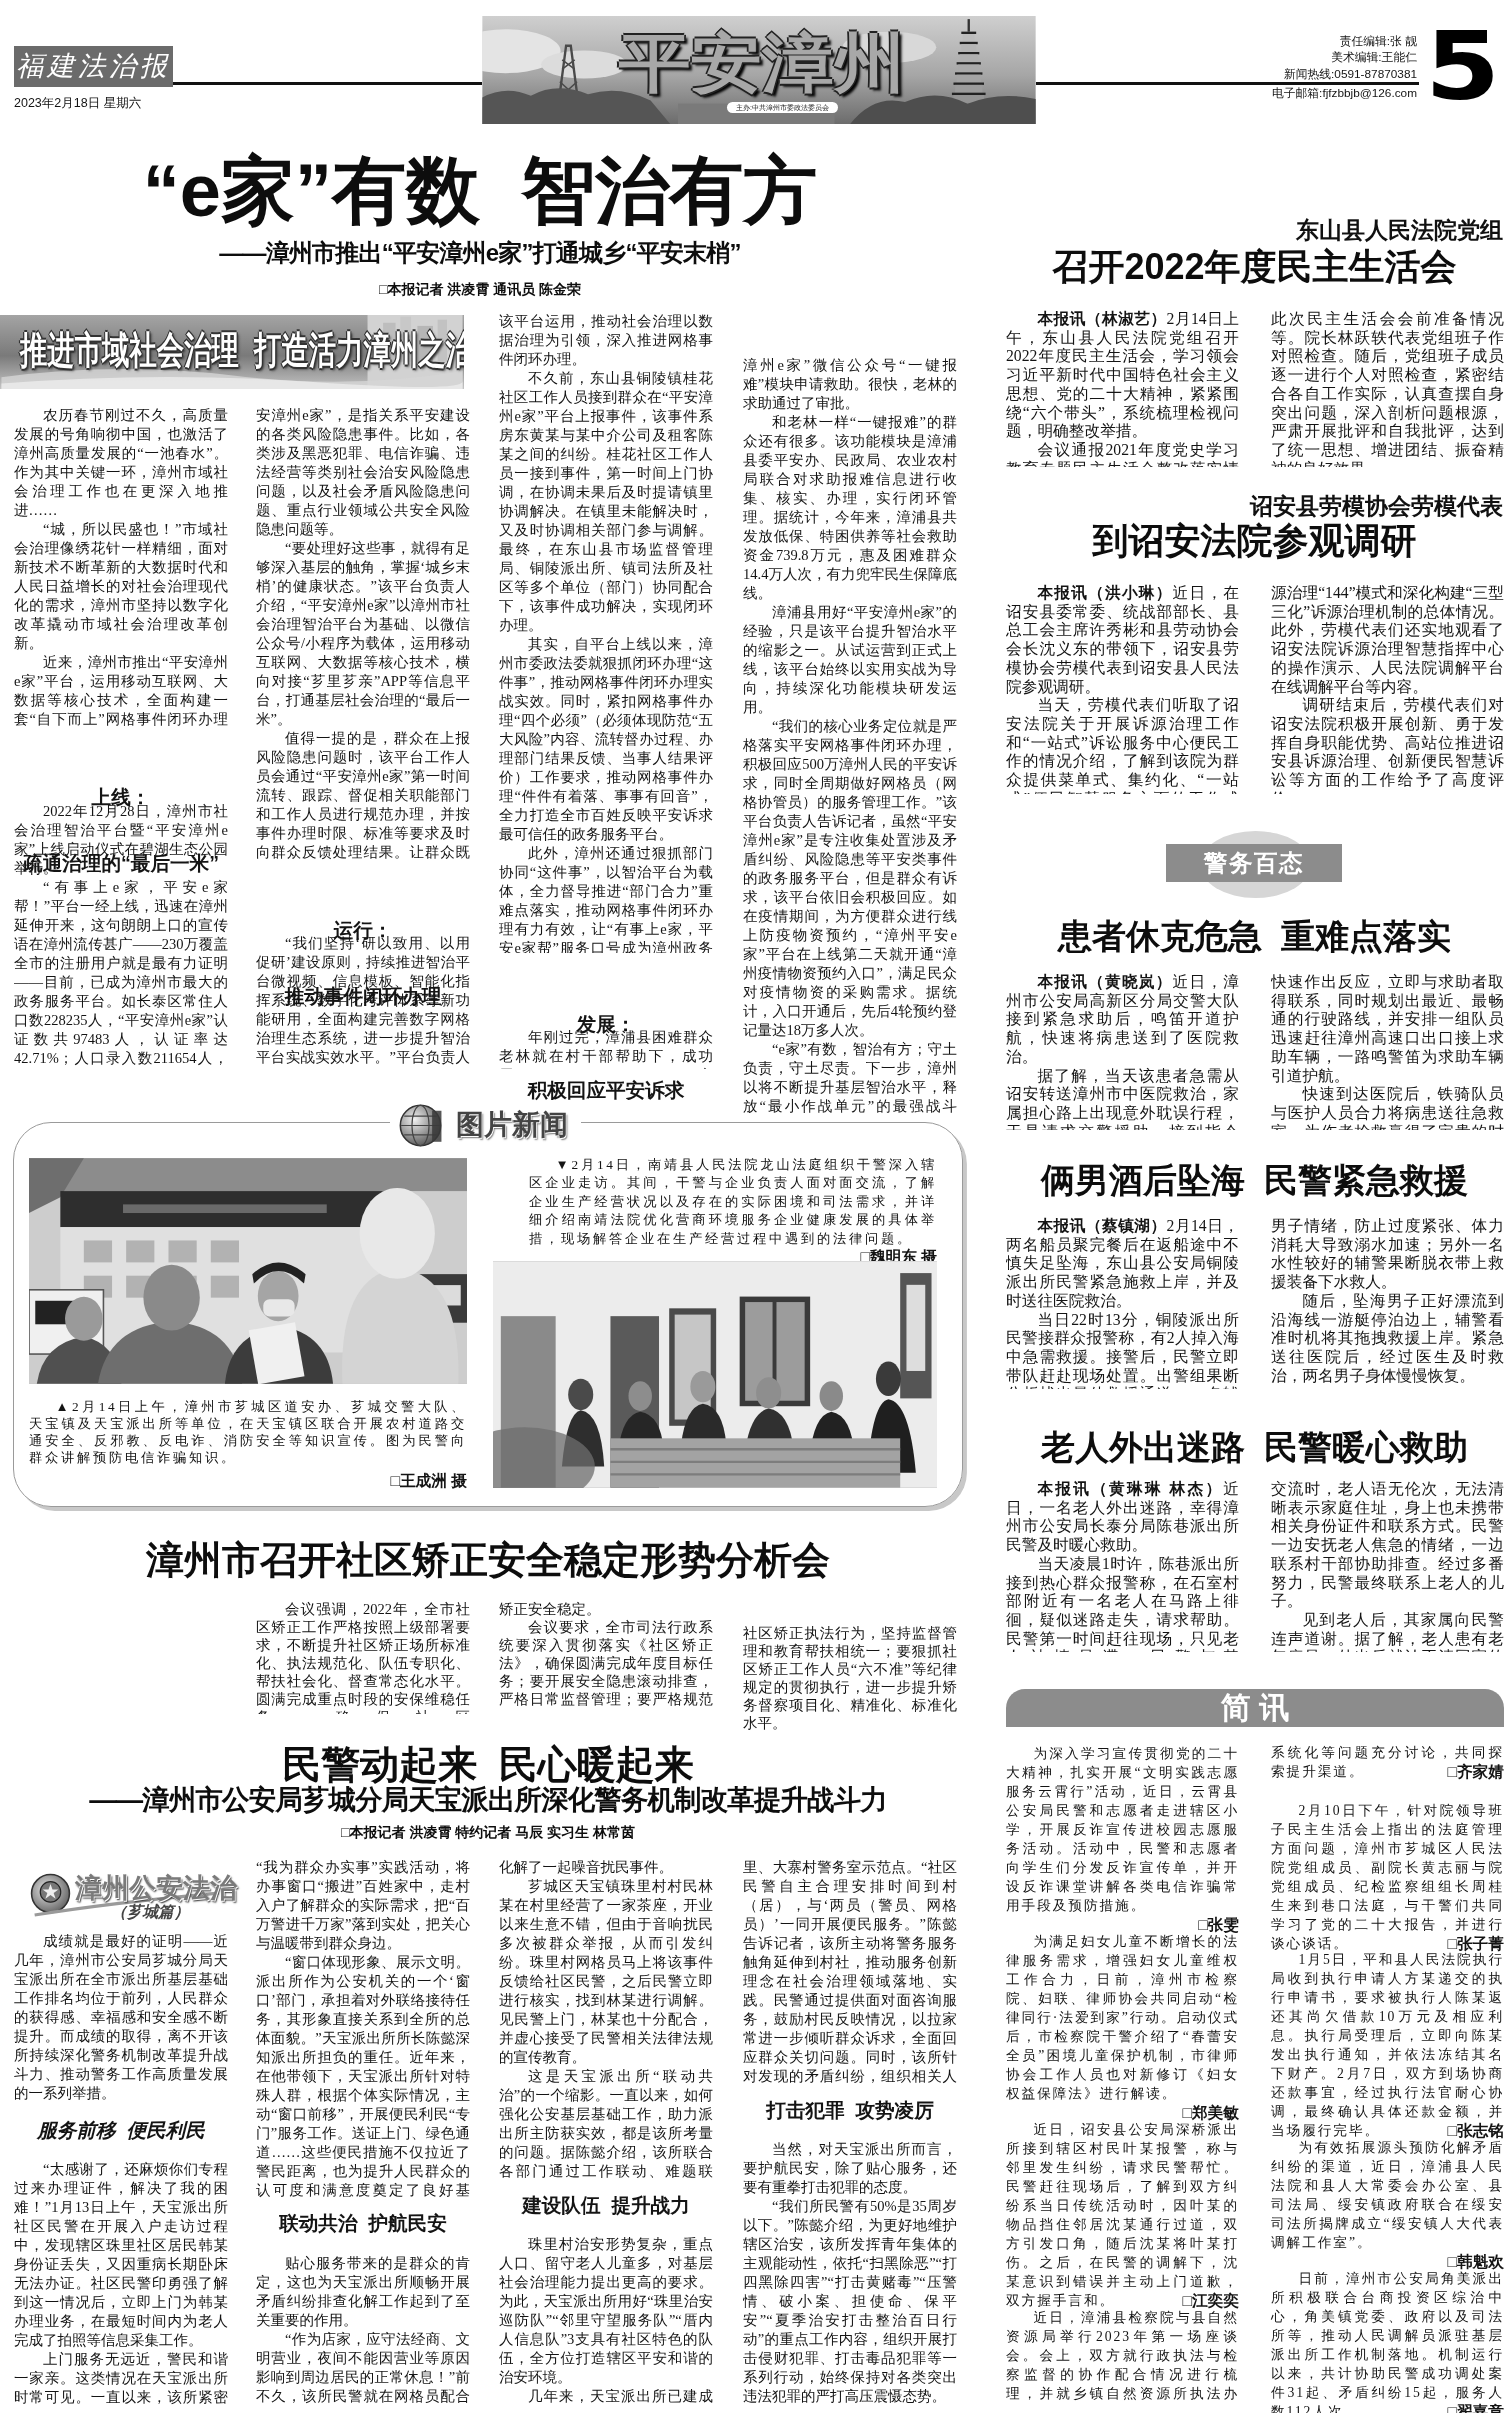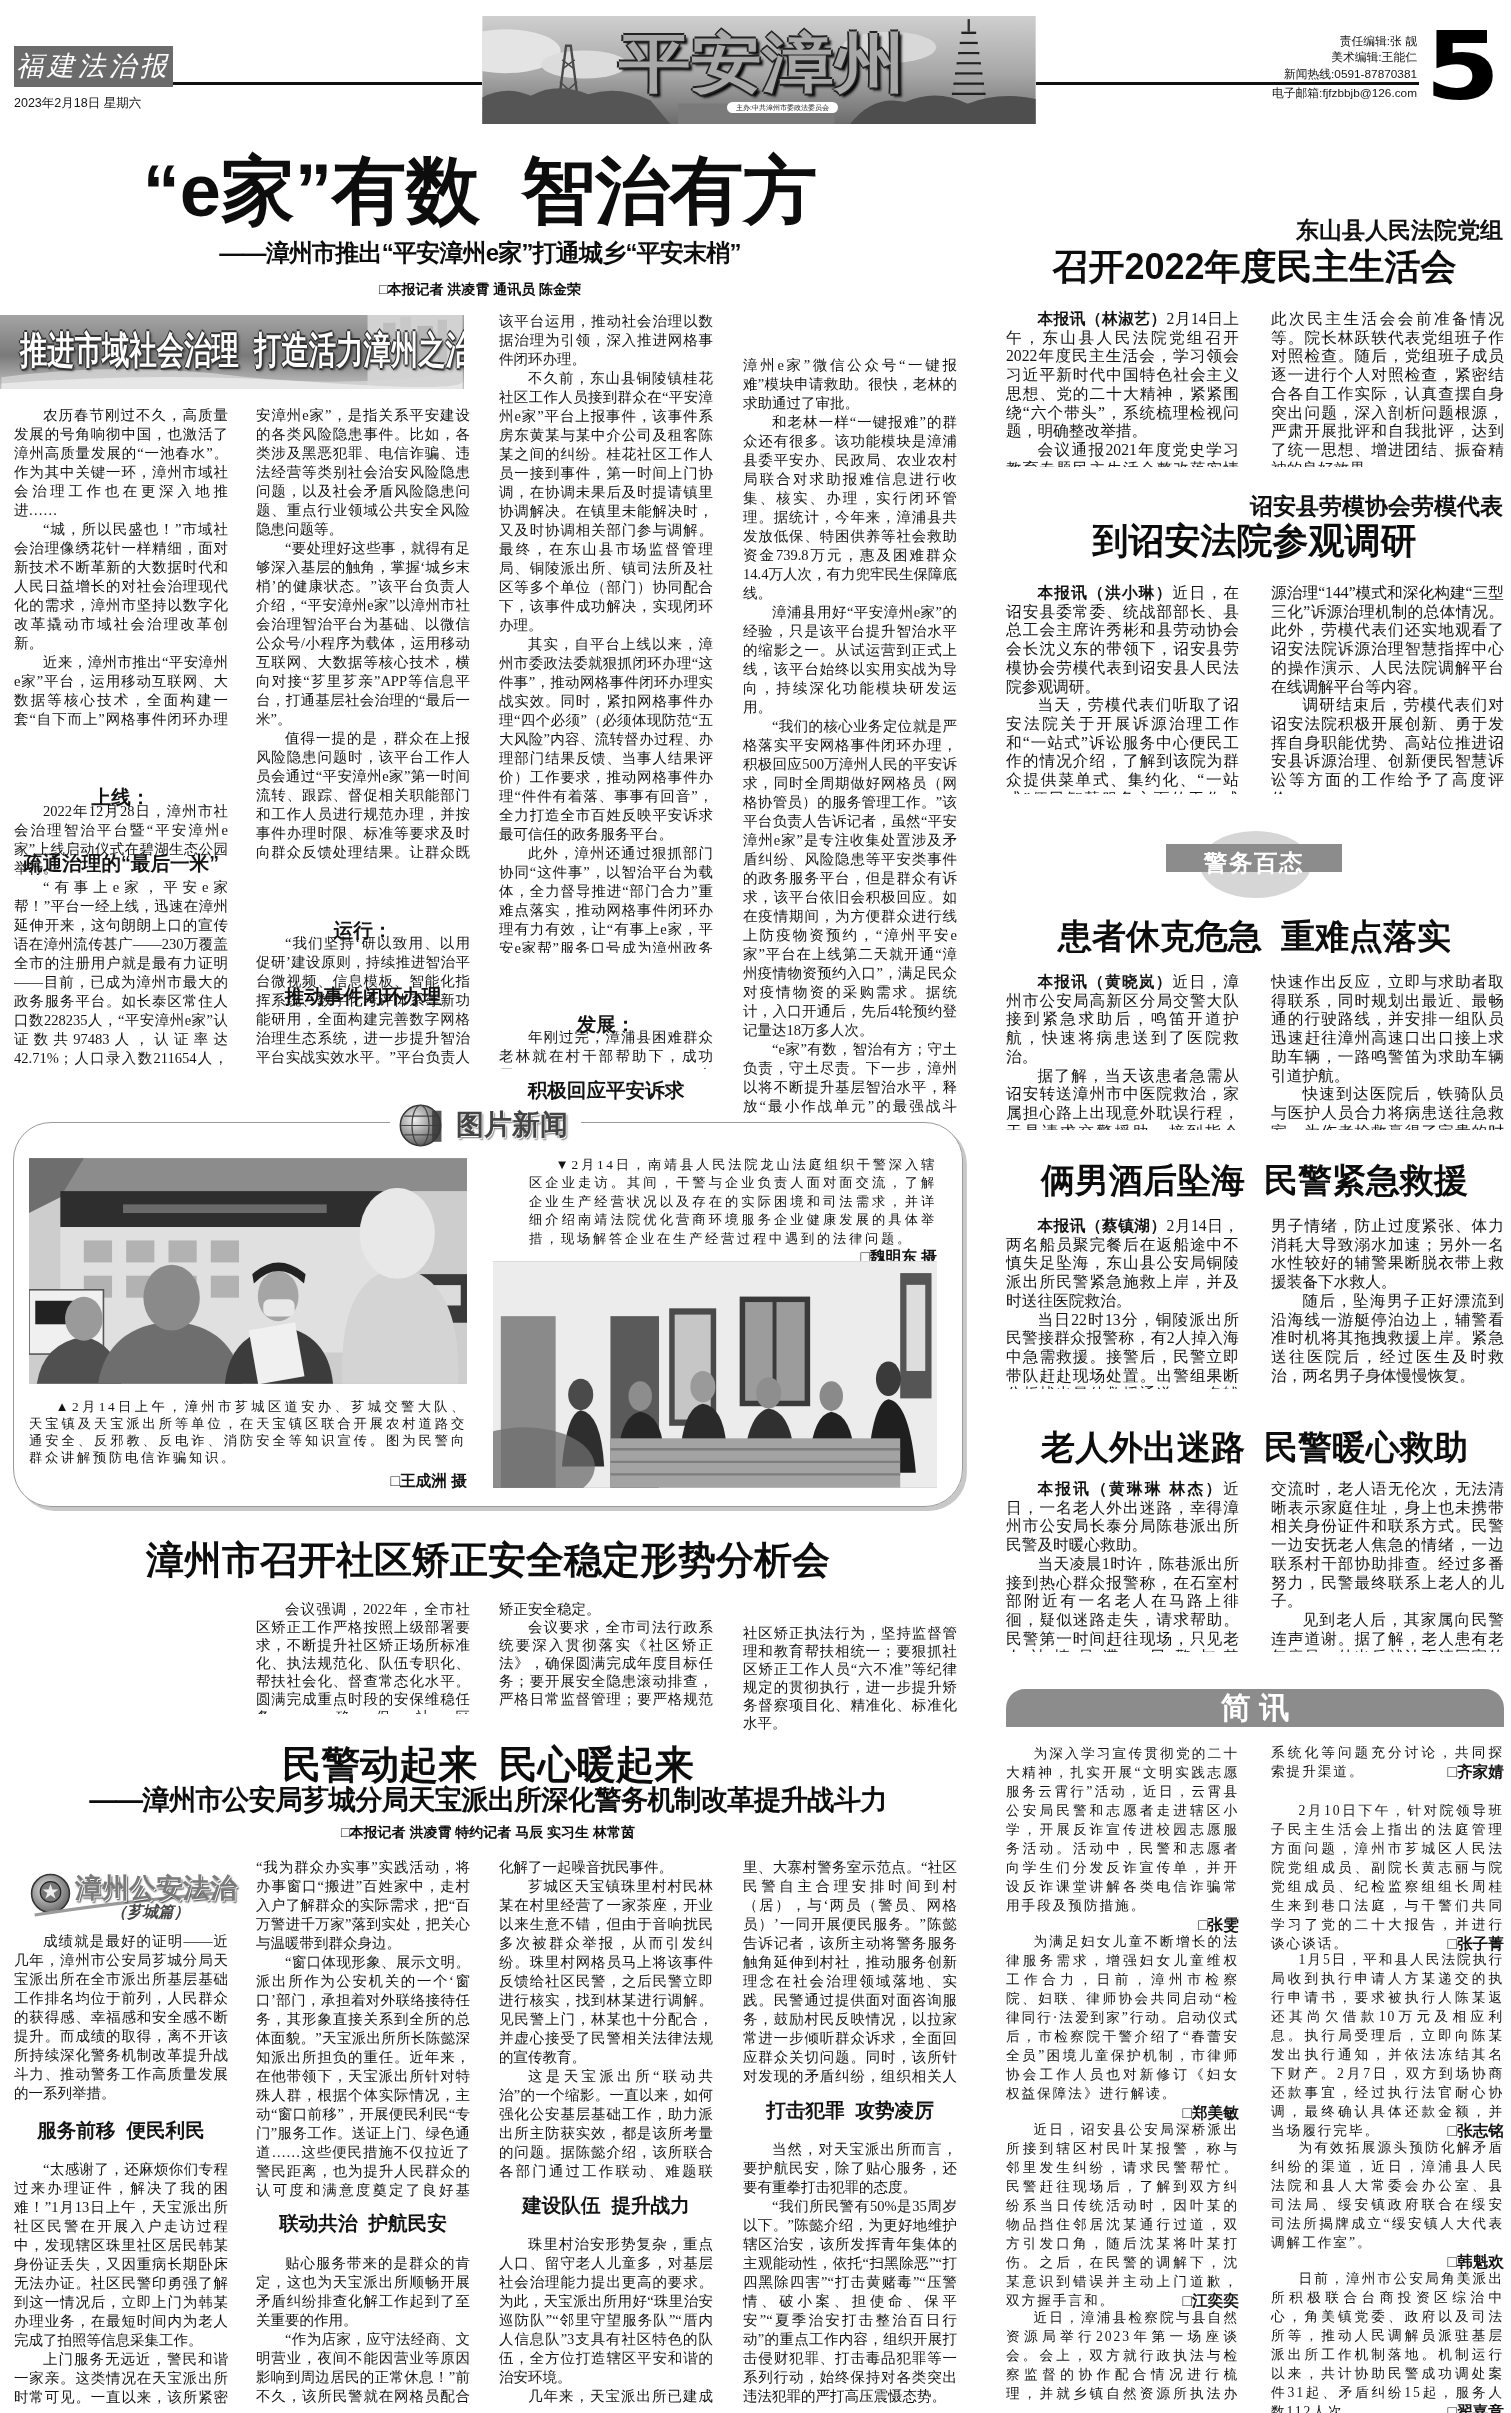--- a/index.html
+++ b/index.html
@@ -267,21 +267,21 @@
     <svg width="202" height="52" viewBox="0 0 258 66" style="position:absolute;left:0;top:0;">
       <path d="M20 56 Q120 40 255 28" fill="none" stroke="#9a9a9a" stroke-width="4"></path>
     </svg>
     <div style="position:absolute;left:56px;top:3.1px;font-size:27px;line-height:28px;font-weight:bold;font-family:'Liberation Sans',sans-serif;color:#7a7a7a;text-shadow:0.8px 0.8px 0 #fff,1.6px 1.6px 1.6px #333;white-space:nowrap;">漳州公安法治</div>
     <div style="position:absolute;left:92px;top:31px;font-size:15.7px;line-height:19px;font-weight:bold;font-style:italic;font-family:'Liberation Serif',serif;color:#444;white-space:nowrap;">（芗城篇）</div>
   </div>
 
   <div class="col" style="left:14px;top:1932px;height:172px;">
     <p>成绩就是最好的证明——近几年，漳州市公安局芗城分局天宝派出所在全市派出所基层基础工作排名均位于前列，人民群众的获得感、幸福感和安全感不断提升。而成绩的取得，离不开该所持续深化警务机制改革提升战斗力、推动警务工作高质量发展的一系列举措。</p>
   </div>
-  <div class="sub" style="left:14px;top:2119px;">服务前移  便民利民</div>
+  <div class="sub" style="left:14px;top:2119px;font-style:italic;">服务前移  便民利民</div>
   <div class="col" style="left:14px;top:2160px;height:248px;">
     <p>“太感谢了，还麻烦你们专程过来办理证件，解决了我的困难！”1月13日上午，天宝派出所社区民警在开展入户走访过程中，发现辖区珠里社区居民韩某身份证丢失，又因重病长期卧床无法办证。社区民警印勇强了解到这一情况后，立即上门为韩某办理业务，在最短时间内为老人完成了拍照等信息采集工作。</p>
     <p class="split">上门服务无远近，警民和谐一家亲。这类情况在天宝派出所时常可见。一直以来，该所紧密结合</p>
   </div>
 
   <div class="col" style="left:256px;top:1858px;height:340px;">
     <p class="cont">“我为群众办实事”实践活动，将办事窗口“搬进”百姓家中，走村入户了解群众的实际需求，把“百万警进千万家”落到实处，把关心与温暖带到群众身边。</p>
     <p>“窗口体现形象、展示文明。派出所作为公安机关的一个‘窗口’部门，承担着对外联络接待任务，其形象直接关系到全所的总体面貌。”天宝派出所所长陈懿深知派出所担负的重任。近年来，在他带领下，天宝派出所针对特殊人群，根据个体实际情况，主动“窗口前移”，开展便民利民“专门”服务工作。送证上门、绿色通道……这些便民措施不仅拉近了警民距离，也为提升人民群众的认可度和满意度奠定了良好基础。</p>
   </div>
   <div class="sub" style="left:256px;top:2212px;">联动共治  护航民安</div>
@@ -325,21 +325,21 @@
   <div class="rcol" style="left:1006px;top:584px;height:210px;">
     <p><span class="dl">本报讯（洪小琳）</span><span>近日，在诏安县委常委、统战部部长、县总工会主席许秀彬和县劳动协会会长沈义东的带领下，诏安县劳模协会劳模代表到诏安县人民法院参观调研。</span></p>
     <p class="split">当天，劳模代表们听取了诏安法院关于开展诉源治理工作和“一站式”诉讼服务中心便民工作的情况介绍，了解到该院为群众提供菜单式、集约化、“一站式”便民智慧服务方面的工作成效，也认识了诏安县创新诉</p>
   </div>
   <div class="rcol" style="left:1271px;top:584px;height:210px;">
     <p class="cont">源治理“144”模式和深化构建“三型三化”诉源治理机制的总体情况。此外，劳模代表们还实地观看了诏安法院诉源治理智慧指挥中心的操作演示、人民法院调解平台在线调解平台等内容。</p>
     <p>调研结束后，劳模代表们对诏安法院积极开展创新、勇于发挥自身职能优势、高站位推进诏安县诉源治理、创新便民智慧诉讼等方面的工作给予了高度评价。</p>
   </div>
 
   <div class="abs" style="left:1200px;top:831px;width:111px;height:67px;border-radius:50%;background:#d6d6d6;"></div>
-  <div class="abs" style="left:1166px;top:844px;width:176px;height:28px;background:#8c8c8c;color:#fff;text-align:center;font-size:23.5px;line-height:38px;font-weight:bold;font-family:'Liberation Sans',sans-serif;letter-spacing:1.6px;">警务百态</div>
+  <div class="abs" style="left:1166px;top:844px;width:176px;height:38px;background:#8c8c8c;color:#fff;text-align:center;font-size:23.5px;line-height:38px;font-weight:bold;font-family:'Liberation Sans',sans-serif;letter-spacing:1.6px;">警务百态</div>
 
   <div class="hl" style="left:1006px;top:919px;width:497px;font-size:34px;">患者休克危急  重难点落实</div>
   <div class="rcol" style="left:1006px;top:973px;height:157px;">
     <p><span class="dl">本报讯（黄晓岚）</span><span>近日，漳州市公安局高新区分局交警大队接到紧急求助后，鸣笛开道护航，快速将病患送到了医院救治。</span></p>
     <p class="split">据了解，当天该患者急需从诏安转送漳州市中医院救治，家属担心路上出现意外耽误行程，于是请求交警援助。接到指令后，铁骑队执勤民警</p>
   </div>
   <div class="rcol" style="left:1271px;top:973px;height:157px;">
     <p class="cont">快速作出反应，立即与求助者取得联系，同时规划出最近、最畅通的行驶路线，并安排一组队员迅速赶往漳州高速口出口接上求助车辆，一路鸣警笛为求助车辆引道护航。</p>
     <p>快速到达医院后，铁骑队员与医护人员合力将病患送往急救室，为伤者抢救赢得了宝贵的时间。</p>
   </div>

